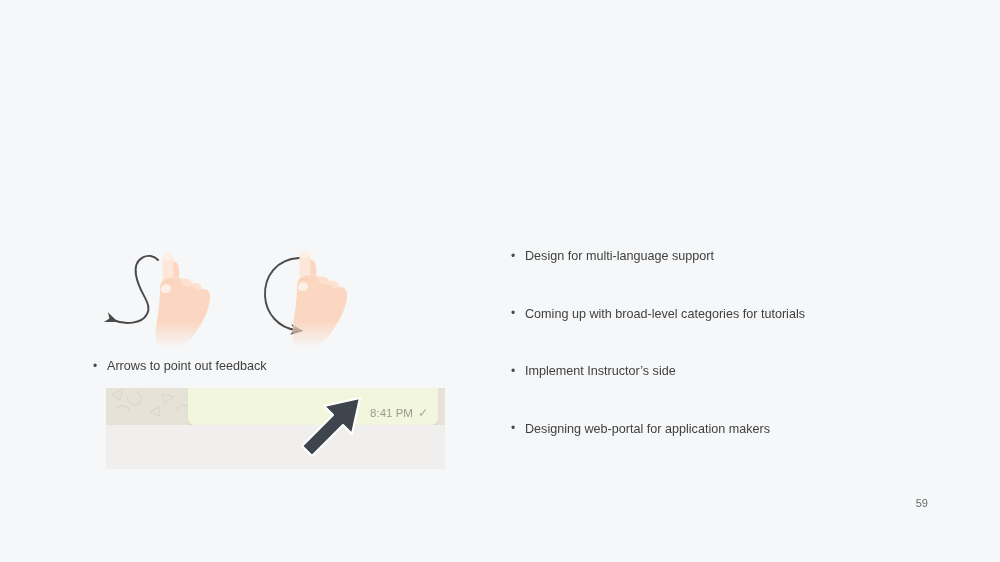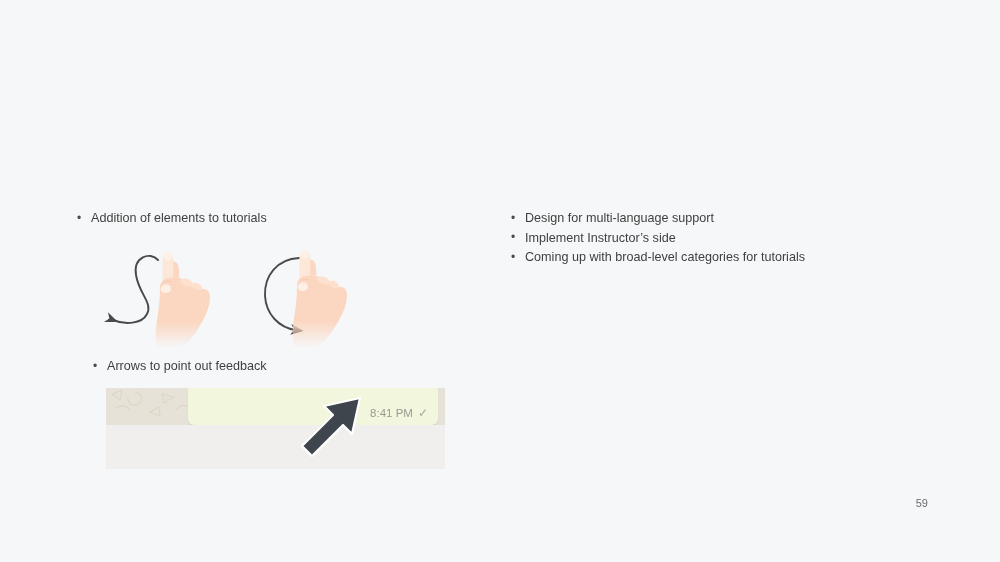--- a/index.html
+++ b/index.html
@@ -93,20 +93,21 @@
     top: 209px;
     width: 380px;
   }
   #right-bullets {
     left: 510px;
     top: 209px;
     width: 420px;
   }
   #right-bullets .bullet-item {
     line-height: 19.5px;
+    margin-top: 38px;
   }
 
   
   .gesture-row {
     position: absolute;
     left: 100px;
     top: 248px;
     width: 300px;
     height: 100px;
   }
@@ -195,21 +196,20 @@
     color: #6b6b6b;
   }
 </style>
 </head>
 <body>
 
 <div class="slide">
 
 
   <ul class="bullet-list" id="left-bullets">
-    <li class="bullet-item">Addition of elements to tutorials</li>
   </ul>
 
   <div class="gesture-row">
 
     <div class="gesture" id="gesture-swipe">
       <svg viewBox="0 0 150 100" width="150" height="100" aria-hidden="true">
         <defs>
           <linearGradient id="handFade1" x1="0" y1="0" x2="0" y2="1">
             <stop offset="0%" stop-color="#fbd6c0"></stop>
             <stop offset="62%" stop-color="#fbd6c0"></stop>
@@ -321,19 +321,20 @@
 
     <div class="chat-lower"></div>
 
     <svg class="pointer-arrow" viewBox="0 0 72 66" width="72" height="66" aria-hidden="true">
       <path d="M68,4 L32,12 L41,21 L10,52 L20,62 L51,31 L60,40 Z" fill="#3e454d" stroke="#ffffff" stroke-width="2.2" stroke-linejoin="round"></path>
     </svg>
   </div>
 
   <ul class="bullet-list" id="right-bullets">
     <li class="bullet-item">Design for multi-language support</li>
+    <li class="bullet-item">Coming up with broad-level categories for tutorials</li>
     <li class="bullet-item">Implement Instructor’s side</li>
-    <li class="bullet-item">Coming up with broad-level categories for tutorials</li>
+    <li class="bullet-item">Designing web-portal for application makers</li>
   </ul>
 
   <div class="page-number">59</div>
 
 </div>
 
 </body></html>

